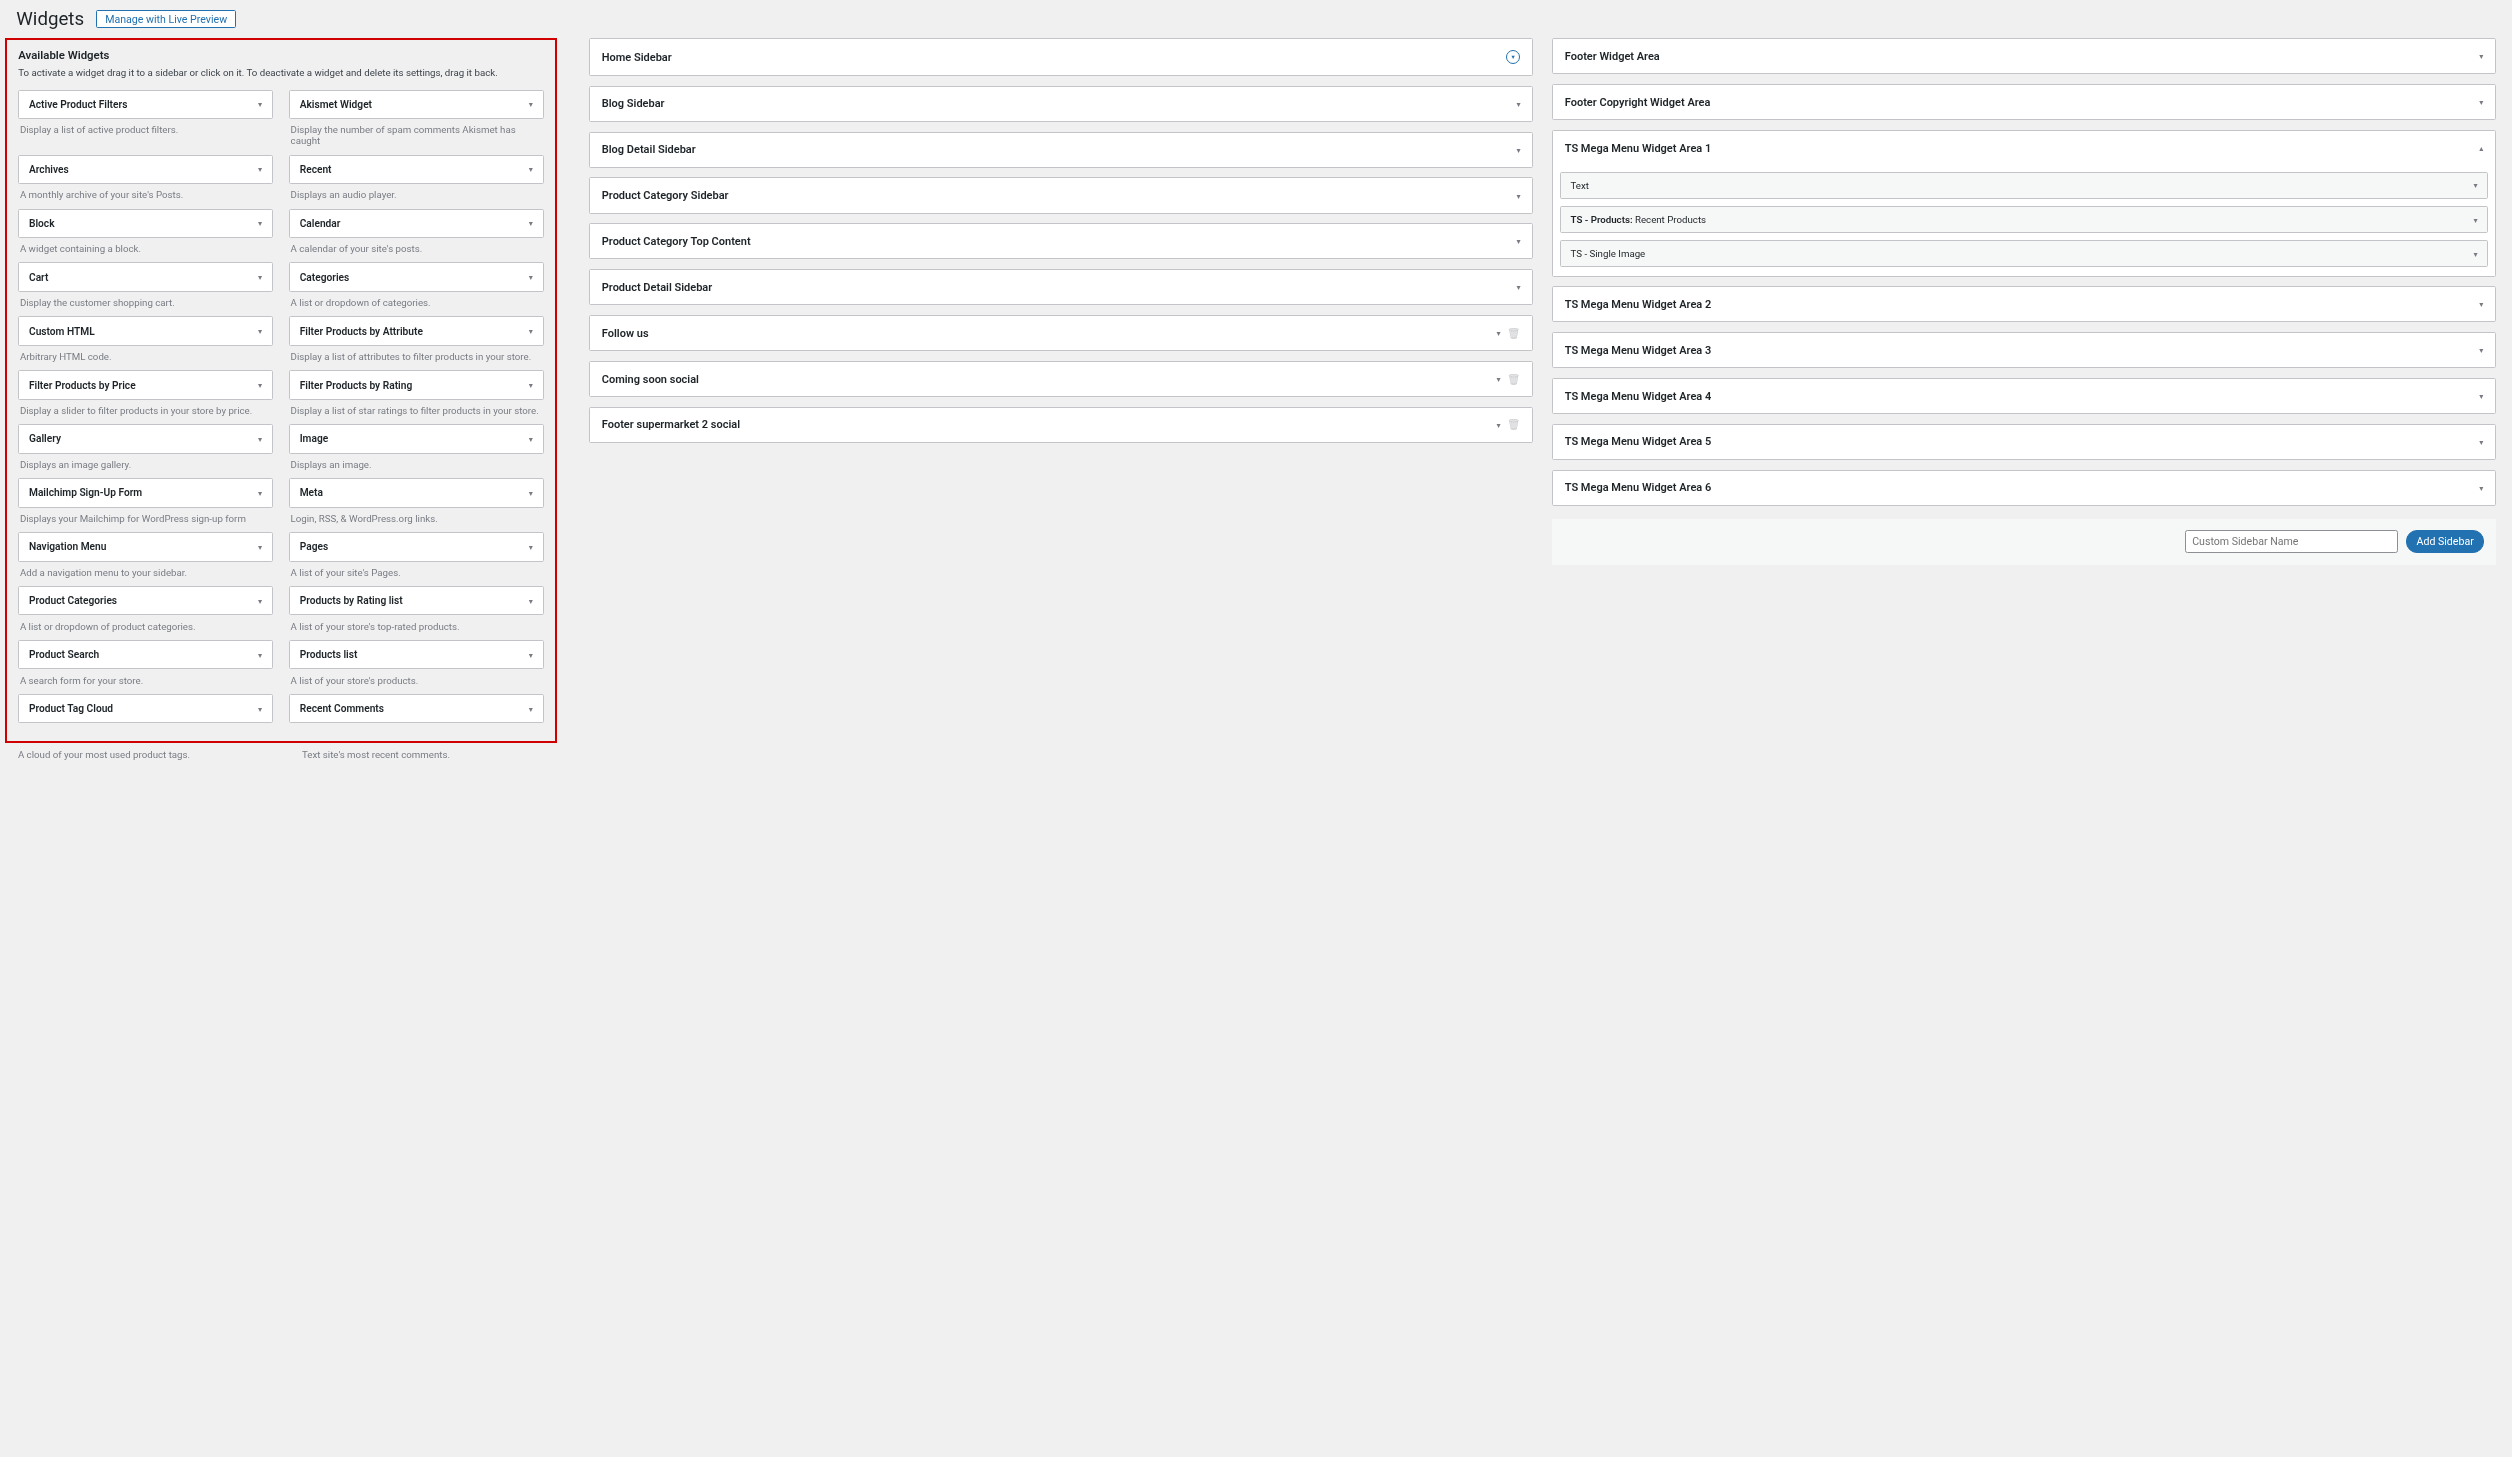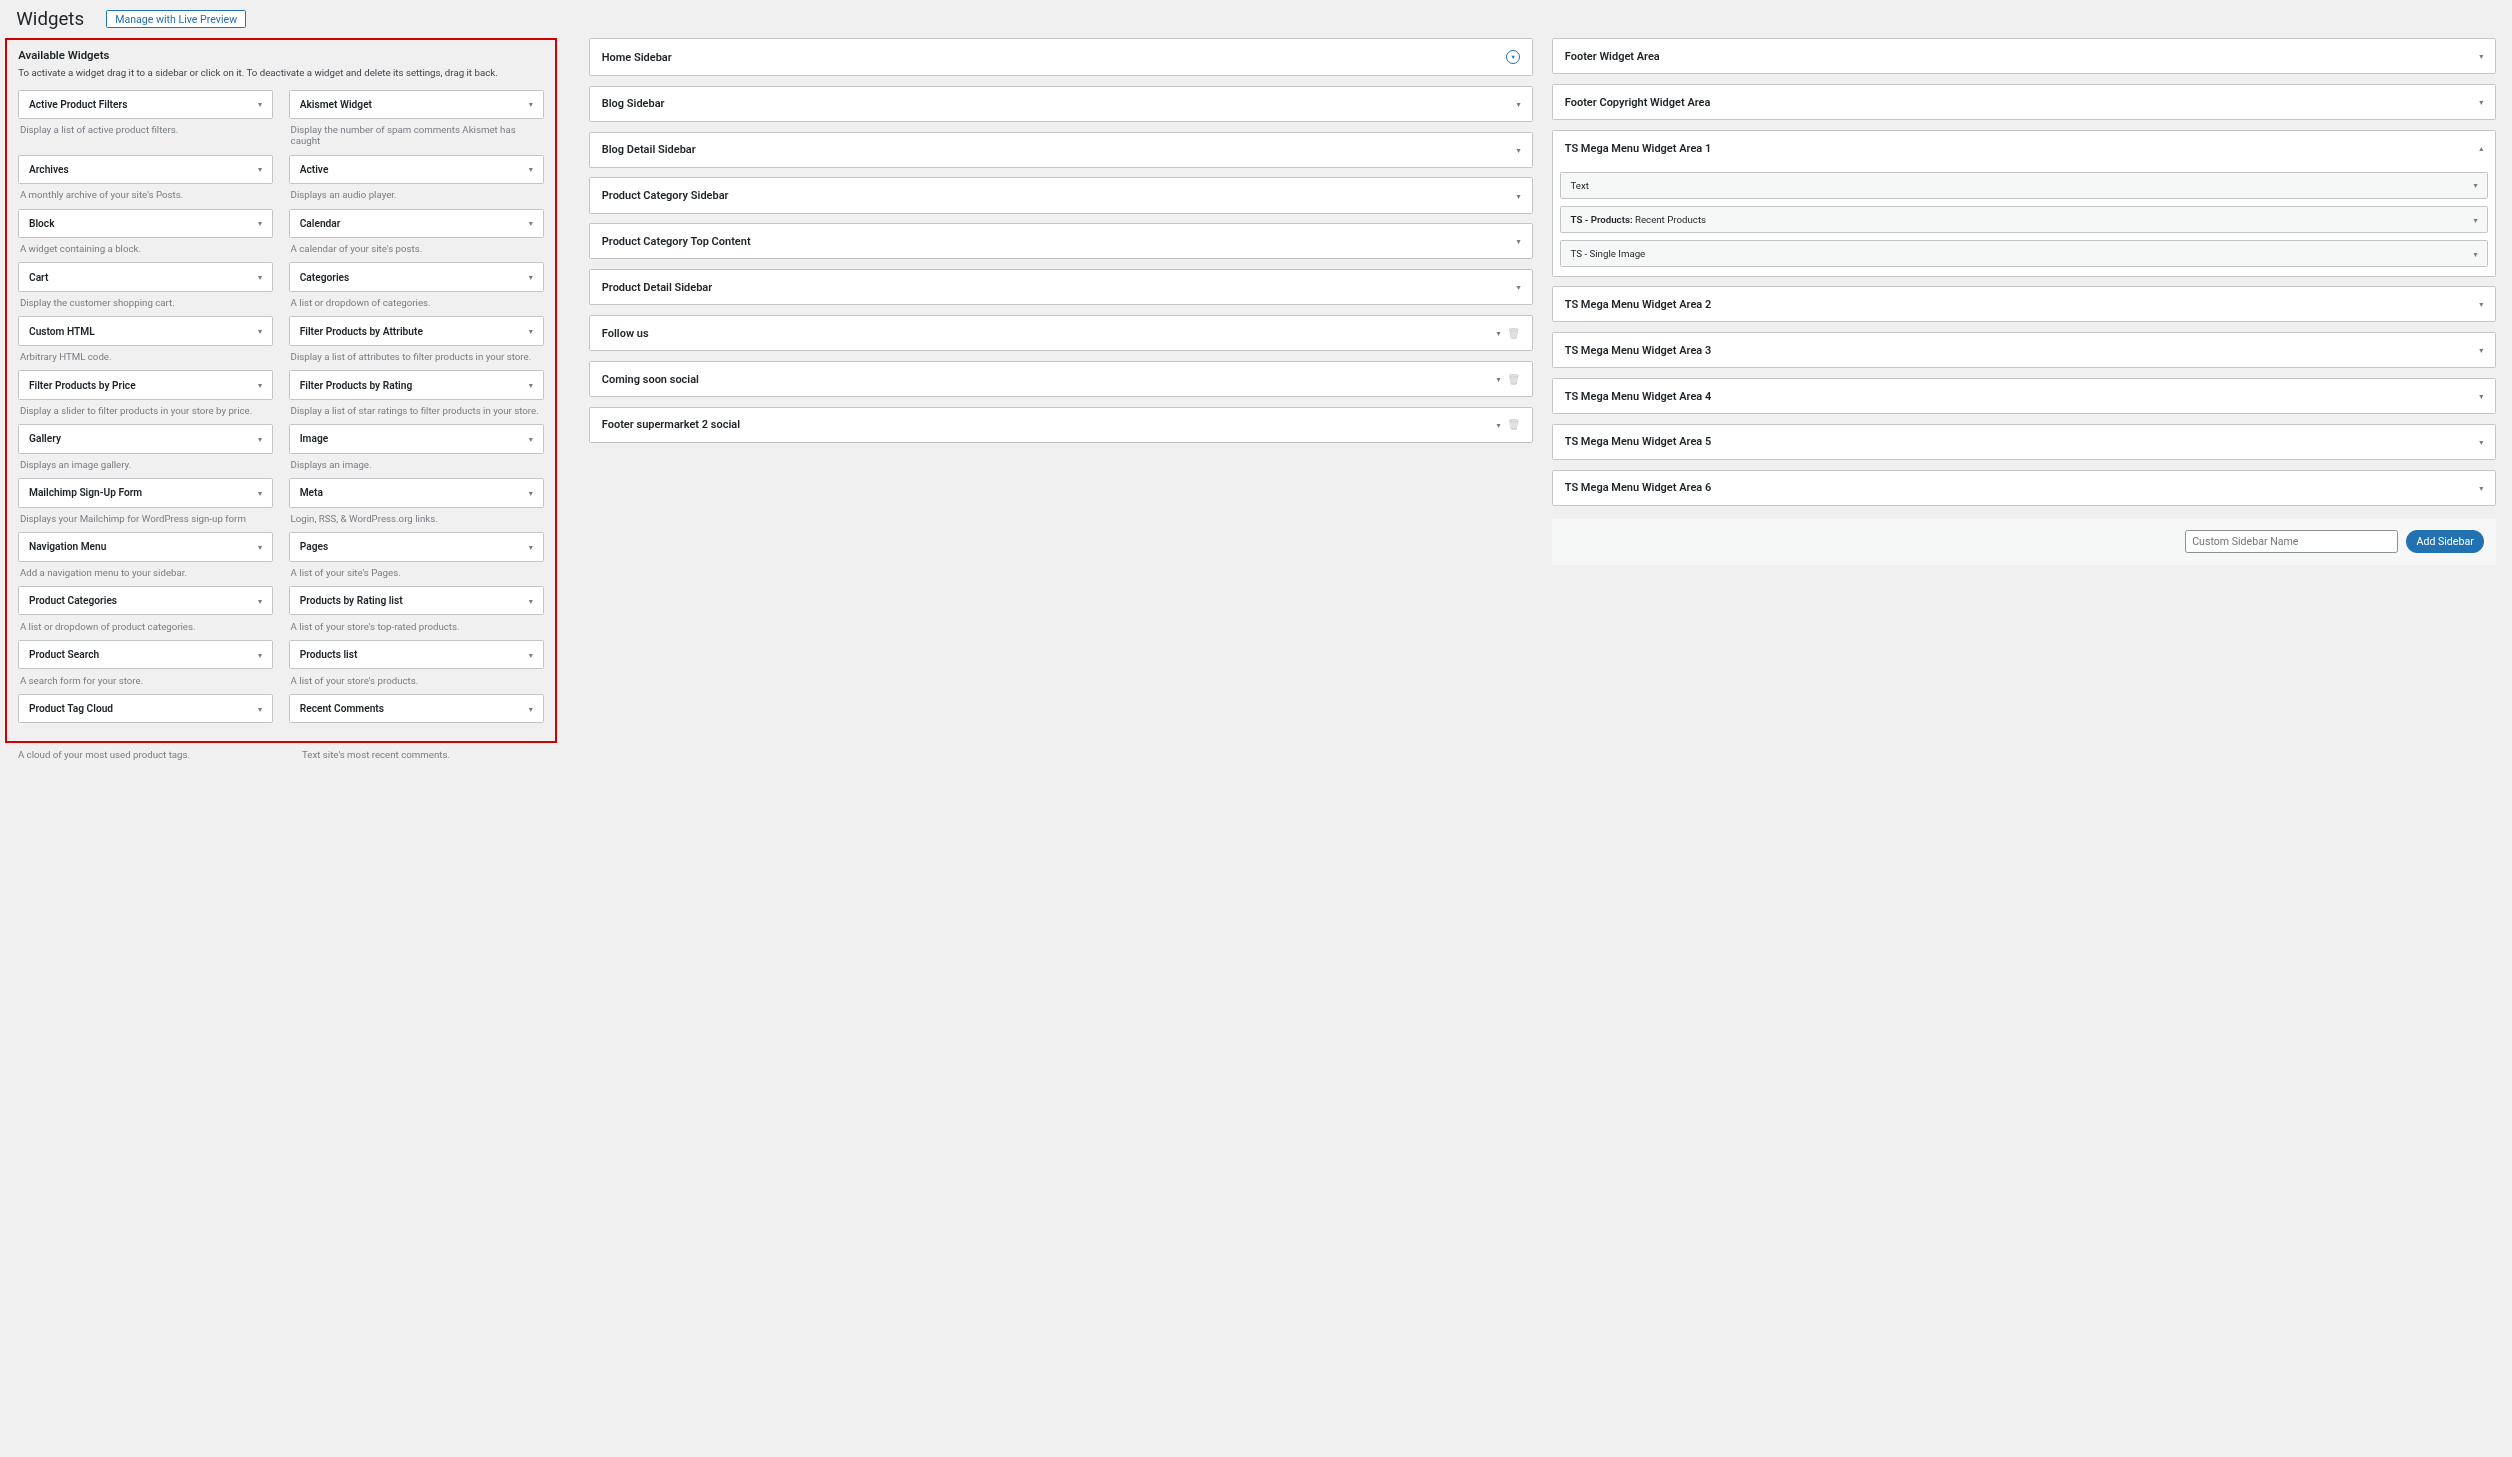--- a/index.html
+++ b/index.html
@@ -1,18 +1,18 @@
 <!DOCTYPE html>
 <html style="font-size:13px"><head>
 <meta charset="utf-8">
 <style>
 * { margin: 0; padding: 0; box-sizing: border-box; font-family: -apple-system, BlinkMacSystemFont, "Segoe UI", Roboto, sans-serif; }
 body { background: #f0f0f1; color: #1d2327; font-size: 10.6px; padding: 0; }
 .page-wrap { padding: 0 16.2px 16.2px 4.9px; }
-.page-header { display: flex; align-items: center; gap: 22px; padding: 8.1px 0 8.1px 11.4px; }
+.page-header { display: flex; align-items: center; gap: 12px; padding: 8.1px 0 8.1px 11.4px; }
 .page-title { font-size: 18.7px; font-weight: 400; }
 .header-btn { border: 0.8px solid #2271b1; color: #2271b1; background: #fff; padding: 1.6px 8.1px; font-size: 10.6px; border-radius: 1.6px; cursor: pointer; }
 .notice { background: #fff; border-left: 3.2px solid #00a32a; padding: 8.1px 9.7px; margin: 0 0 16.2px 11.4px; font-size: 10.6px; color: #3c434a; }
 .notice a { color: #2271b1; text-decoration: underline; }
 .columns { display: flex; gap: 32.5px; align-items: flex-start; padding-left: 0; }
 .left-col { flex: 0 0 552px; border: 2px solid #d10000; padding: 8.1px 11.4px 9.7px 11.4px; background: #f0f0f1; }
 .right-cols { display: flex; gap: 19.5px; flex: 1; }
 .right-col { flex: 1; min-width: 252px; }
 .section-title { font-size: 11.4px; font-weight: 600; margin-bottom: 4.9px; }
 .section-help { font-size: 9.7px; color: #3c434a; margin-bottom: 11.4px; }
@@ -69,21 +69,21 @@
           </div>
           <div class="widget-cell">
             <div class="widget-box">
               <span class="widget-name">Archives</span>
               <span class="widget-chevron">▾</span>
             </div>
             <div class="widget-desc">A monthly archive of your site's Posts.</div>
           </div>
           <div class="widget-cell">
             <div class="widget-box">
-              <span class="widget-name">Active</span>
+              <span class="widget-name">Recent</span>
               <span class="widget-chevron">▾</span>
             </div>
             <div class="widget-desc">Displays an audio player.</div>
           </div>
           <div class="widget-cell">
             <div class="widget-box">
               <span class="widget-name">Block</span>
               <span class="widget-chevron">▾</span>
             </div>
             <div class="widget-desc">A widget containing a block.</div>

